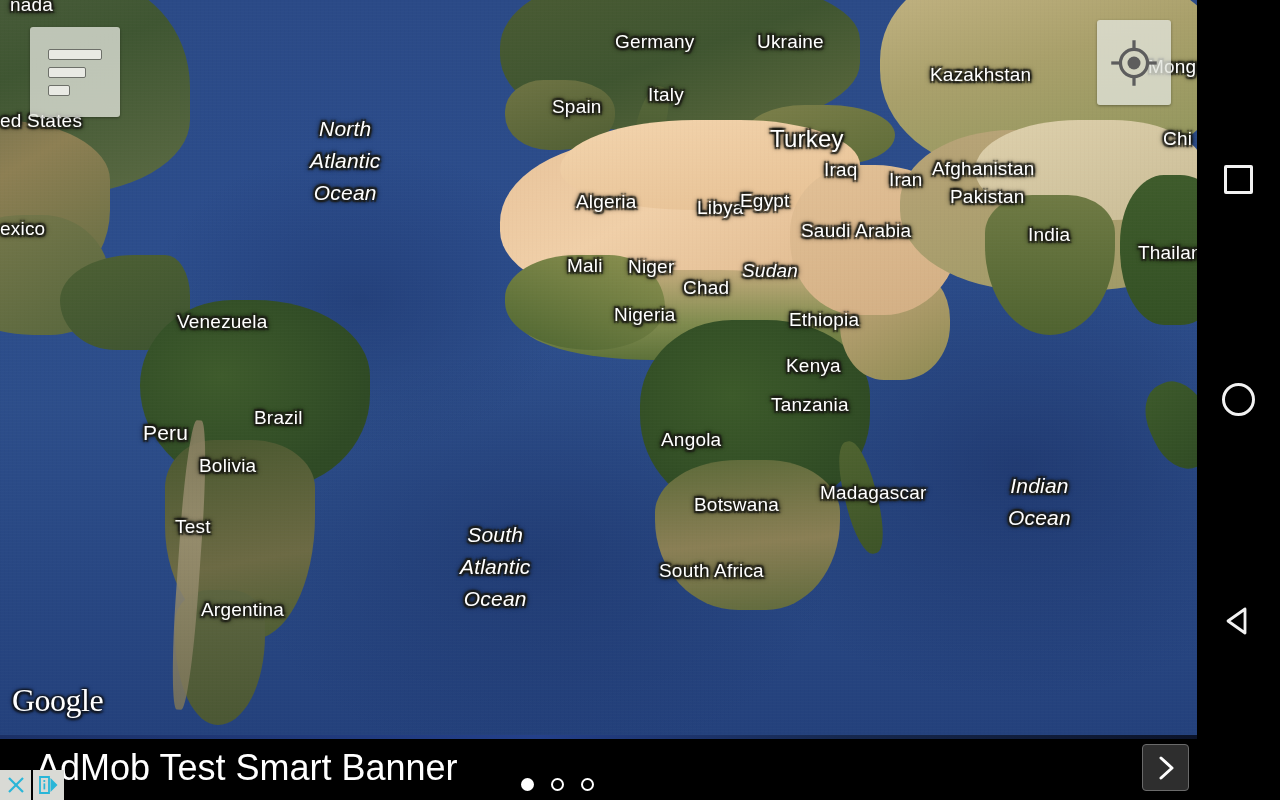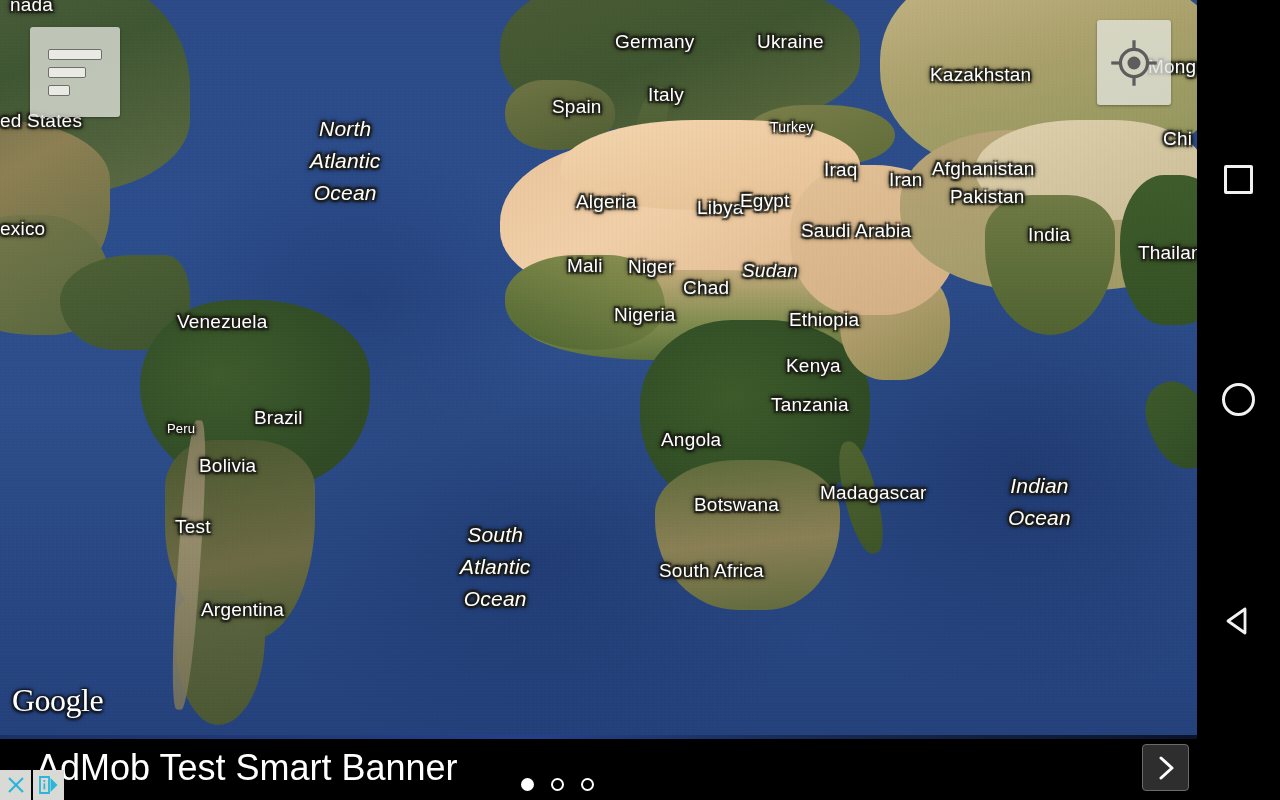--- a/index.html
+++ b/index.html
@@ -250,29 +250,29 @@
     <div class="land indo"></div>
 
     <div class="mapbg noise"></div>
 
     <div id="country-labels">
         <div class="lbl" style="left: 10px; top: -6px; font-size: 19px;">nada</div>
         <div class="lbl" style="left: 0px; top: 110px; font-size: 19px;">ed States</div>
         <div class="lbl" style="left: 0px; top: 218px; font-size: 19px; text-align: center;">exico</div>
         <div class="lbl" style="left: 177px; top: 311px; font-size: 19px;">Venezuela</div>
         <div class="lbl" style="left: 254px; top: 407px; font-size: 19px;">Brazil</div>
-        <div class="lbl" style="left: 143px; top: 421px; font-size: 13px; margin-left: 24px;">Peru</div>
+        <div class="lbl" style="left: 143px; top: 421px; font-size: 21px;">Peru</div>
         <div class="lbl" style="left: 199px; top: 455px; font-size: 19px;">Bolivia</div>
         <div class="lbl" style="left: 175px; top: 516px; font-size: 19px;">Test</div>
         <div class="lbl" style="left: 201px; top: 599px; font-size: 19px;">Argentina</div>
         <div class="lbl" style="left: 615px; top: 31px; font-size: 19px;">Germany</div>
         <div class="lbl" style="left: 748px; top: 31px; font-size: 19px; margin-left: 9px;">Ukraine</div>
         <div class="lbl" style="left: 552px; top: 96px; font-size: 19px;">Spain</div>
         <div class="lbl" style="left: 648px; top: 84px; font-size: 19px;">Italy</div>
-        <div class="lbl" style="left: 770px; top: 119px; font-size: 14px;">Turkey</div>
+        <div class="lbl" style="left: 770px; top: 125px; font-size: 24px;">Turkey</div>
         <div class="lbl" style="left: 930px; top: 44px; font-size: 19px; margin-top: 20px;">Kazakhstan</div>
         <div class="lbl" style="left: 1148px; top: 56px; font-size: 19px;">Mongo</div>
         <div class="lbl" style="left: 824px; top: 159px; font-size: 19px;">Iraq</div>
         <div class="lbl" style="left: 889px; top: 169px; font-size: 19px;">Iran</div>
         <div class="lbl" style="left: 932px; top: 150px; font-size: 19px; margin-top: 8px;">Afghanistan</div>
         <div class="lbl" style="left: 950px; top: 186px; font-size: 19px;">Pakistan</div>
         <div class="lbl" style="left: 1028px; top: 224px; font-size: 19px;">India</div>
         <div class="lbl" style="left: 1163px; top: 128px; font-size: 19px;">Chi</div>
         <div class="lbl" style="left: 1138px; top: 242px; font-size: 19px;">Thailan</div>
         <div class="lbl" style="left: 576px; top: 191px; font-size: 19px;">Algeria</div>

